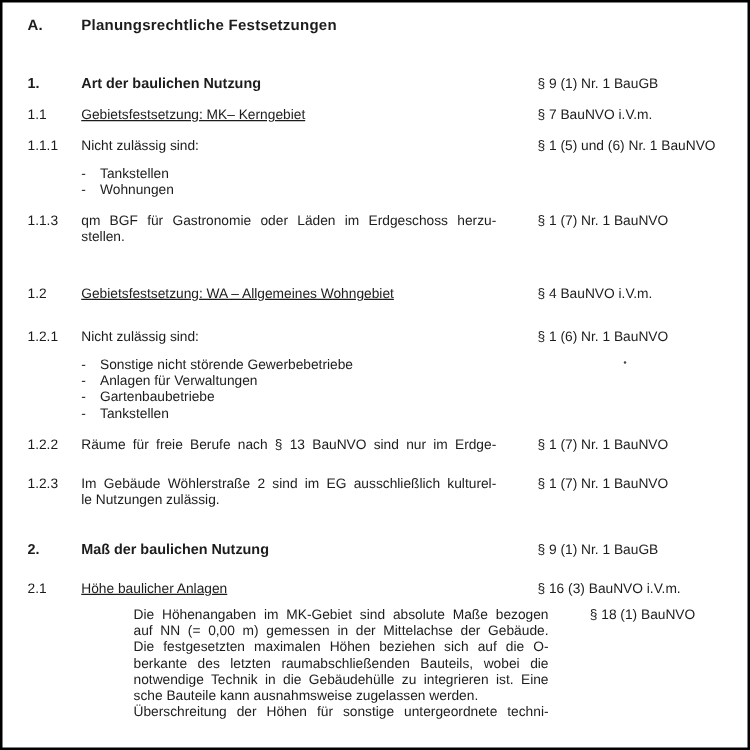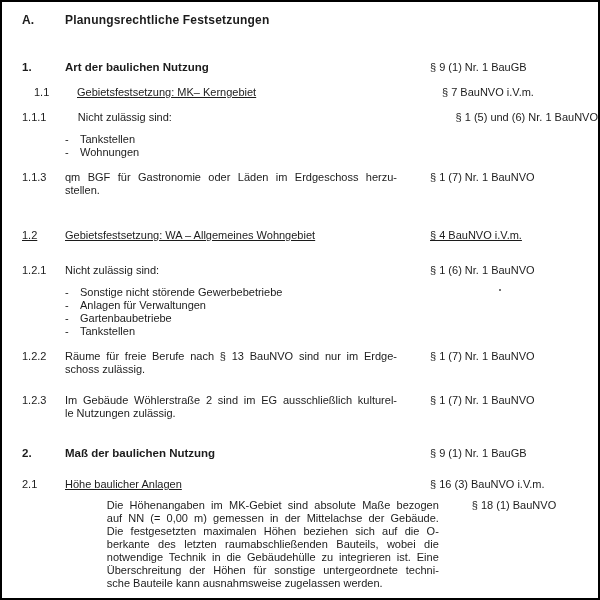--- a/index.html
+++ b/index.html
@@ -58,28 +58,28 @@
         <div class="main"><span>Planungsrechtliche Festsetzungen</span></div>
         <div class="ref"></div>
       </div>
       <div class="row kind-section" style="margin-top: 34px;">
         <div class="num">1.</div>
         <div class="main"><span>Art der baulichen Nutzung</span></div>
         <div class="ref">
           <div>§ 9 (1) Nr. 1 BauGB</div>
         </div>
       </div>
-      <div class="row kind-underline" style="margin-top: 12px; margin-left: 12px;">
+      <div class="row kind-underline" style="margin-top: 12px;">
         <div class="num">1.1</div>
         <div class="main"><span class="u">Gebietsfestsetzung: MK– Kerngebiet</span></div>
         <div class="ref">
           <div>§ 7 BauNVO i.V.m.</div>
         </div>
       </div>
-      <div class="row kind-plain" style="margin-top: 12px; justify-content: space-between;">
+      <div class="row kind-plain" style="margin-top: 12px;">
         <div class="num">1.1.1</div>
         <div class="main"><span>Nicht zulässig sind:</span></div>
         <div class="ref">
           <div>§ 1 (5) und (6) Nr. 1 BauNVO</div>
         </div>
       </div>
       <div class="row kind-list" style="margin-top: 9px;">
         <div class="num"></div>
         <div class="main">
           <div class="li">
@@ -96,21 +96,21 @@
       <div class="row kind-body" style="margin-top: 12px;">
         <div class="num">1.1.3</div>
         <div class="main">
           <div class="bline">qm BGF für Gastronomie oder Läden im Erdgeschoss herzu-</div>
           <div class="bline last">stellen.</div>
         </div>
         <div class="ref">
           <div>§ 1 (7) Nr. 1 BauNVO</div>
         </div>
       </div>
-      <div class="row kind-underline" style="margin-top: 32px; text-decoration: underline;">
+      <div class="row kind-underline" style="margin-top: 32px;">
         <div class="num">1.2</div>
         <div class="main"><span class="u">Gebietsfestsetzung: WA – Allgemeines Wohngebiet</span></div>
         <div class="ref">
           <div>§ 4 BauNVO i.V.m.</div>
         </div>
       </div>
       <div class="row kind-plain" style="margin-top: 22px;">
         <div class="num">1.2.1</div>
         <div class="main"><span>Nicht zulässig sind:</span></div>
         <div class="ref">
@@ -136,21 +136,20 @@
             <span class="dash">-</span>
             <span>Tankstellen</span>
           </div>
         </div>
         <div class="ref"></div>
       </div>
       <div class="row kind-body" style="margin-top: 12px;">
         <div class="num">1.2.2</div>
         <div class="main">
           <div class="bline">Räume für freie Berufe nach § 13 BauNVO sind nur im Erdge-</div>
-          <div class="bline last">schoss zulässig.</div>
         </div>
         <div class="ref">
           <div>§ 1 (7) Nr. 1 BauNVO</div>
         </div>
       </div>
       <div class="row kind-body" style="margin-top: 18px;">
         <div class="num">1.2.3</div>
         <div class="main">
           <div class="bline">Im Gebäude Wöhlerstraße 2 sind im EG ausschließlich kulturel-</div>
           <div class="bline last">le Nutzungen zulässig.</div>
@@ -174,22 +173,22 @@
         </div>
       </div>
       <div class="row kind-body" style="margin-top: 8px; justify-content: center;">
         <div class="num"></div>
         <div class="main">
           <div class="bline">Die Höhenangaben im MK-Gebiet sind absolute Maße bezogen</div>
           <div class="bline">auf NN (= 0,00 m) gemessen in der Mittelachse der Gebäude.</div>
           <div class="bline">Die festgesetzten maximalen Höhen beziehen sich auf die O-</div>
           <div class="bline">berkante des letzten raumabschließenden Bauteils, wobei die</div>
           <div class="bline">notwendige Technik in die Gebäudehülle zu integrieren ist. Eine</div>
+          <div class="bline last">sche Bauteile kann ausnahmsweise zugelassen werden.</div>
           <div class="bline">Überschreitung der Höhen für sonstige untergeordnete techni-</div>
-          <div class="bline last">sche Bauteile kann ausnahmsweise zugelassen werden.</div>
         </div>
         <div class="ref">
           <div>§ 18 (1) BauNVO</div>
         </div>
       </div>
     </div>
   <div class="artifact-dot" style="left: 497px; top: 287px;"></div>
 </div>
 
 </body></html>

